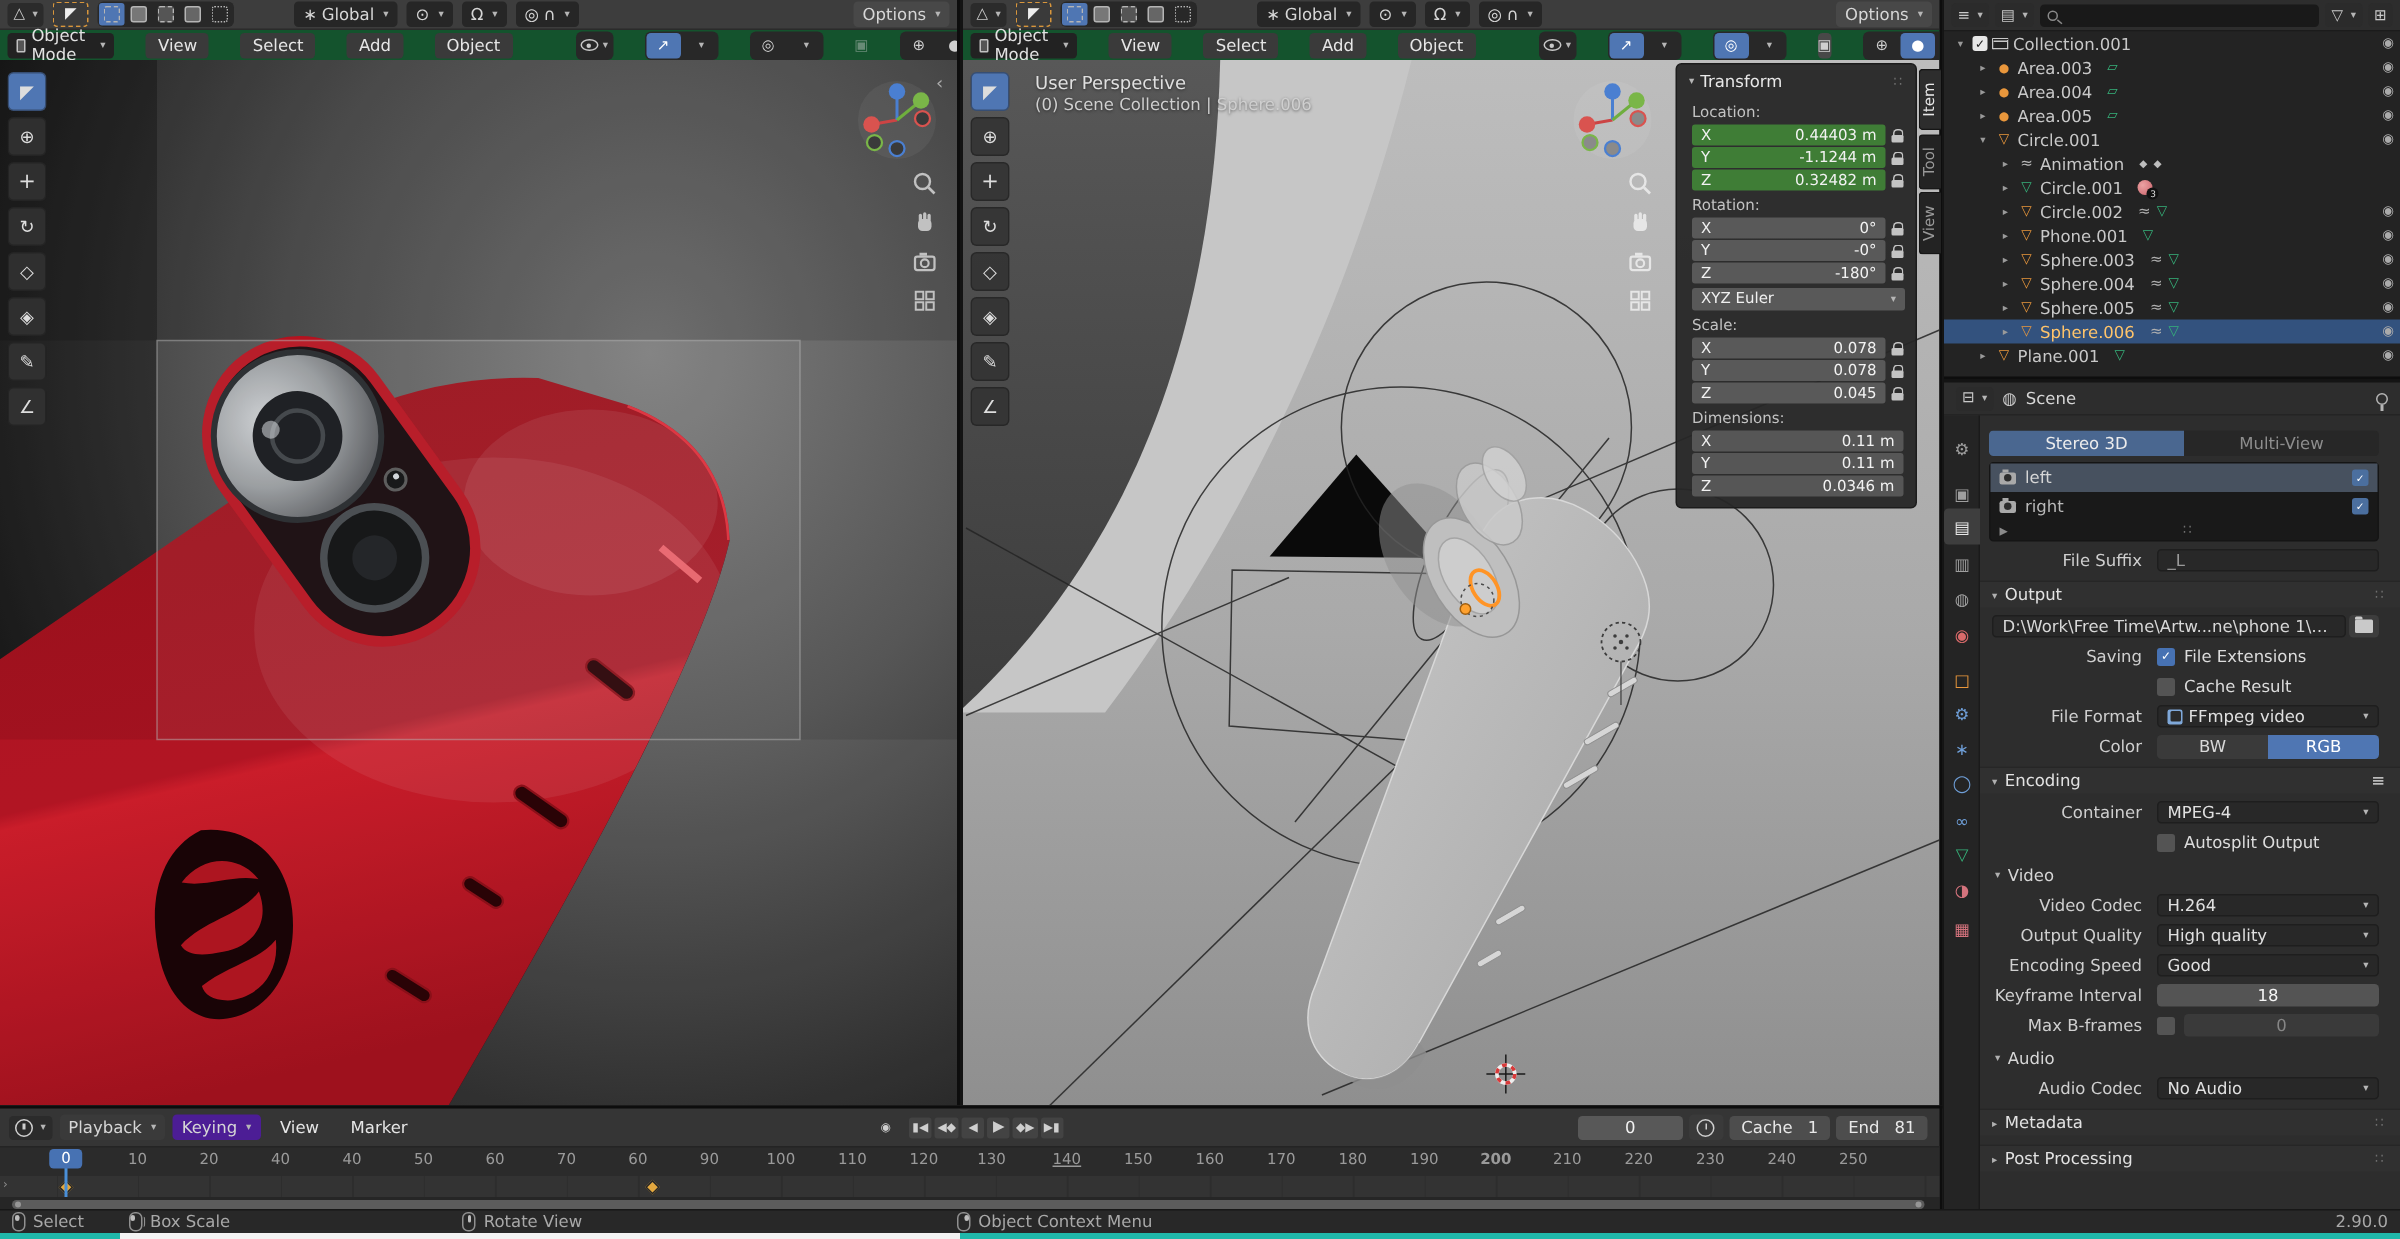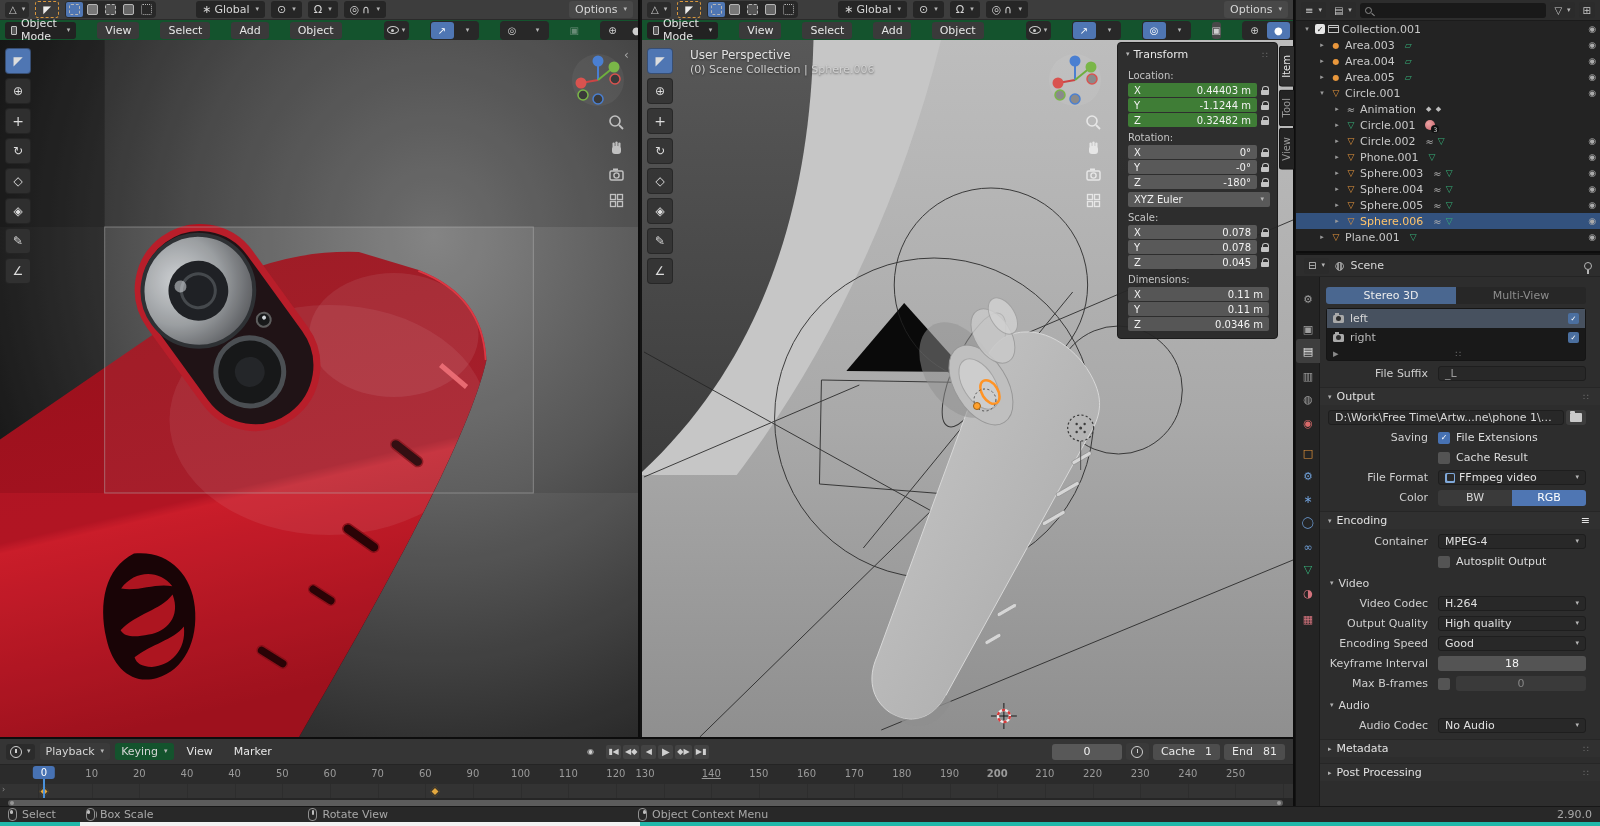--- a/index.html
+++ b/index.html
@@ -1104,21 +1104,21 @@
   <div class="abs" id="timeline">
     <div class="tlhead">
       <span class="edbtn">
           <span class="iclock"></span>
           <span class="cv">▾</span>
         </span>
       <span class="pill" style="background:#3a3a3a">
           <span>Playback</span>
           <span class="cv">▾</span>
         </span>
-      <span class="pill" style="background:#14532d">
+      <span class="pill" style="background:#4c1d95">
           <span>Keying</span>
           <span class="cv">▾</span>
         </span>
       <span class="mn" style="background:transparent">View</span>
       <span class="mn" style="background:transparent">Marker</span>
       <span class="transport">
         <span class="tpb" style="background:transparent">◉</span>
         <span style="width:4px"></span>
         <span class="tpb">▮◀</span>
         <span class="tpb">◀◆</span>
@@ -1149,21 +1149,21 @@
         <span class="rtick" style="left: 186.98px;">40</span>
         <span class="rtick" style="left: 234.64px;">40</span>
         <span class="rtick" style="left: 282.3px;">50</span>
         <span class="rtick" style="left: 329.96px;">60</span>
         <span class="rtick" style="left: 377.62px;">70</span>
         <span class="rtick" style="left: 425.28px;">60</span>
         <span class="rtick" style="left: 472.94px;">90</span>
         <span class="rtick" style="left: 520.6px;">100</span>
         <span class="rtick" style="left: 568.26px;">110</span>
         <span class="rtick" style="left: 615.92px;">120</span>
-        <span class="rtick" style="left: 645px; text-align: center;">130</span>
+        <span class="rtick" style="left: 661px; text-align: center;">130</span>
         <span class="rtick" style="left: 711.24px; text-decoration: underline;">140</span>
         <span class="rtick" style="left: 758.9px;">150</span>
         <span class="rtick" style="left: 806.56px;">160</span>
         <span class="rtick" style="left: 854.22px;">170</span>
         <span class="rtick" style="left: 901.88px;">180</span>
         <span class="rtick" style="left: 949.54px;">190</span>
         <span class="rtick" style="left: 997.2px; font-weight: bold;">200</span>
         <span class="rtick" style="left: 1044.86px;">210</span>
         <span class="rtick" style="left: 1092.52px;">220</span>
         <span class="rtick" style="left: 1140.18px;">230</span>

